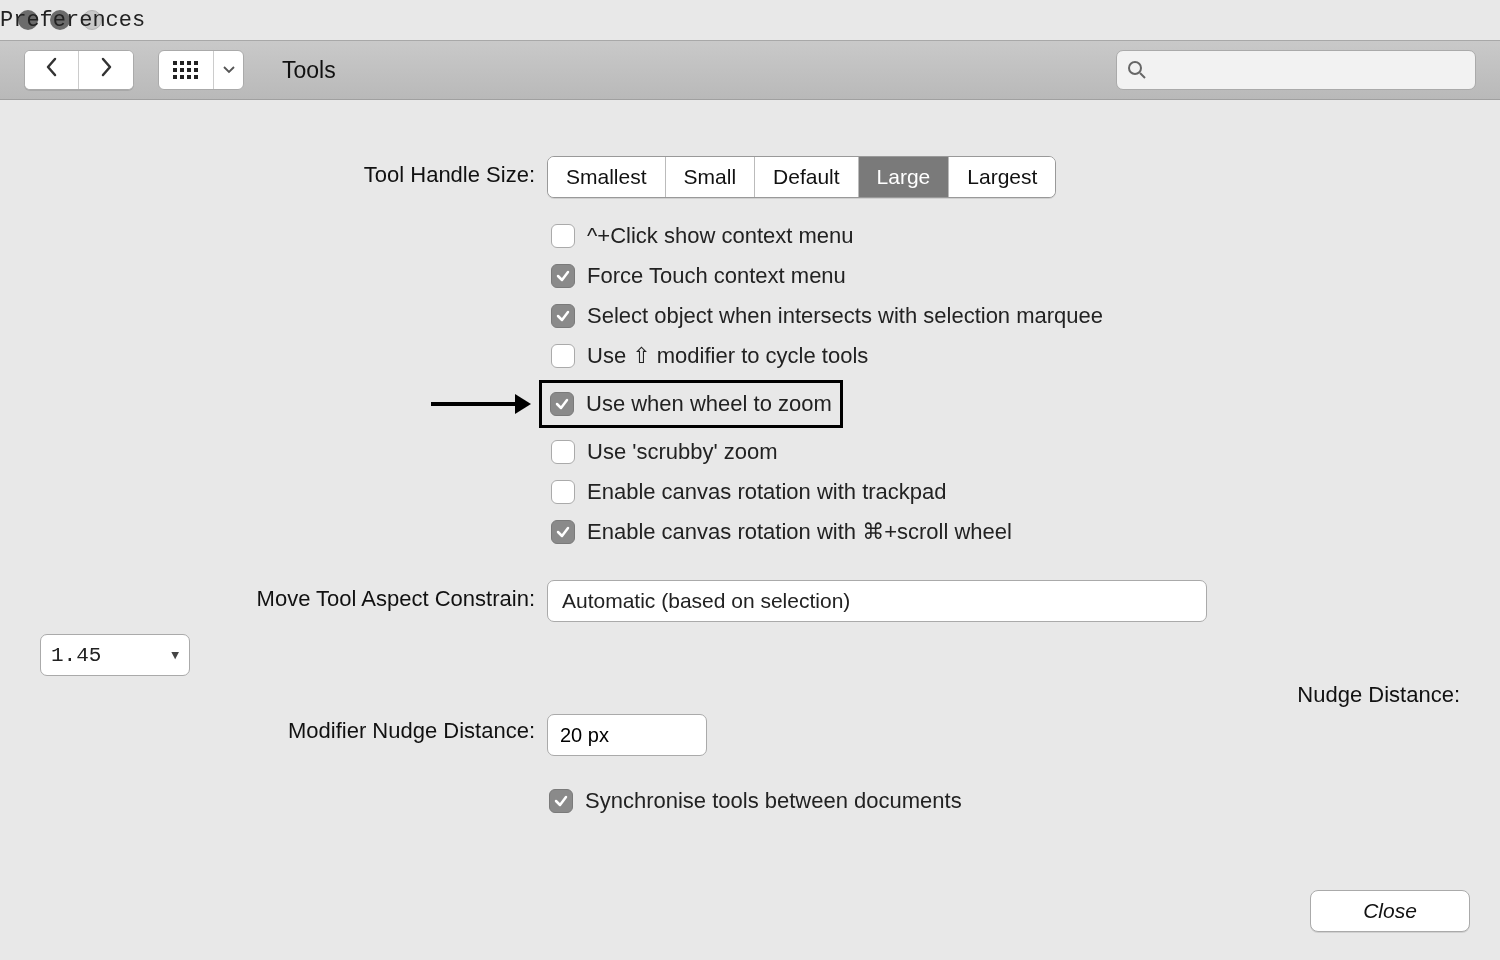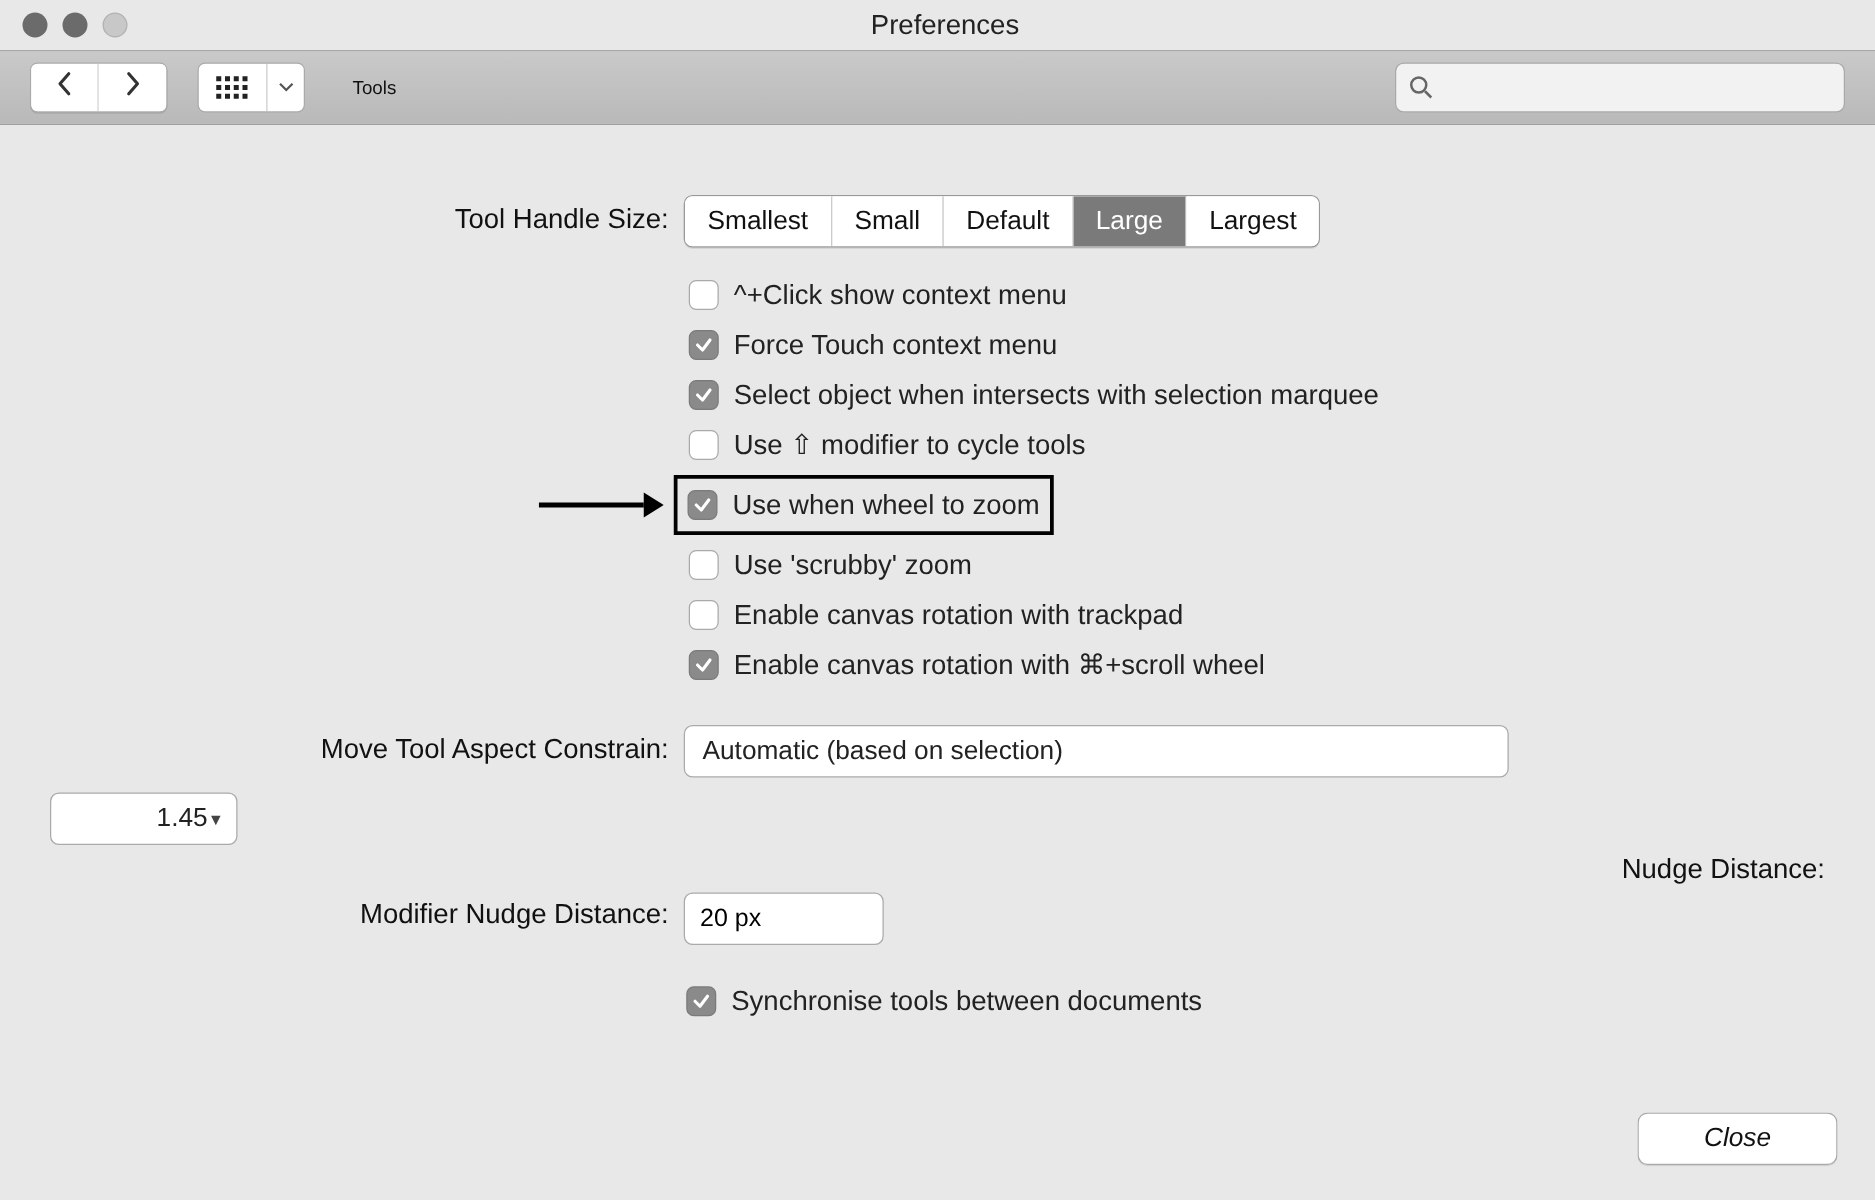--- a/index.html
+++ b/index.html
@@ -26,23 +26,24 @@
       margin-left: 18px;
     }
     .traffic .dot {
       width: 20px; height: 20px; border-radius: 50%;
     }
     .dot.red { background: #6b6b6b; }
     .dot.yellow { background: #6b6b6b; }
     .dot.green { background: #c8c8c8; border: 1px solid #b0b0b0; }
     .titlebar-title {
       position: absolute;
-      left: 12px; right: 0; text-align: center;
+      left: 0; right: 0; 
       font-size: 22px; font-weight: 500;
       pointer-events: none;
+      font-family: Liberation Mono, monospace;
     }
     
     .toolbar {
       height: 60px;
       background: linear-gradient(#c9c9c9, #b9b9b9);
       border-top: 1px solid #a8a8a8;
       border-bottom: 1px solid #a0a0a0;
       display: flex;
       align-items: center;
       padding: 0 24px;
@@ -67,21 +68,21 @@
       margin-left: 24px;
       background: #fff;
       border: 1px solid #aaa;
       border-radius: 6px;
       overflow: hidden;
       height: 40px;
     }
     .grid-btn { width: 54px; display:flex; align-items:center; justify-content:center; cursor:pointer; }
     .grid-btn svg { display:block; }
     .grid-chevron { width: 30px; border-left: 1px solid #ccc; display:flex; align-items:center; justify-content:center; cursor:pointer;}
-    .toolbar-label { margin-left: 38px; font-size: 15px; font-weight: 400; color: #111; }
+    .toolbar-label { margin-left: 38px; font-size: 23px; font-weight: 400; color: #111; }
     .search-wrap {
       margin-left: auto;
       width: 360px;
       height: 40px;
       display: flex;
       align-items: center;
       background: #f2f2f2;
       border: 1px solid #aaa;
       border-radius: 7px;
       padding: 0 10px;
@@ -172,22 +173,22 @@
     
     .wide-select {
       width: 660px; height: 42px;
       background: #fff; border: 1px solid #aaa; border-radius: 7px;
       padding: 0 14px; font-size: 21px;
       display: flex; align-items: center; cursor: pointer;
     }
     .combo {
       width: 150px; height: 42px;
       background: #fff; border: 1px solid #aaa; border-radius: 7px;
-      display: flex; align-items: center; justify-content: flex-end;
-      padding: 12px 10px; font-size: 21px; cursor: pointer;
+      display: flex; align-items: center; justify-content: space-between;
+      padding: 12px 10px; font-size: 21px; cursor: pointer; font-family: Liberation Mono, monospace;
     }
     .combo .arrow-down { font-size: 13px; color: #444; }
     .textinput {
       height: 42px; width: 160px;
       background: #fff; border: 1px solid #aaa; border-radius: 7px;
       padding: 0 12px; font-size: 20px; cursor: text;
     }
     .readbox {
       height: 50px; width: 310px;
       background: #fff; border: 1px solid #aaa; border-radius: 7px;

